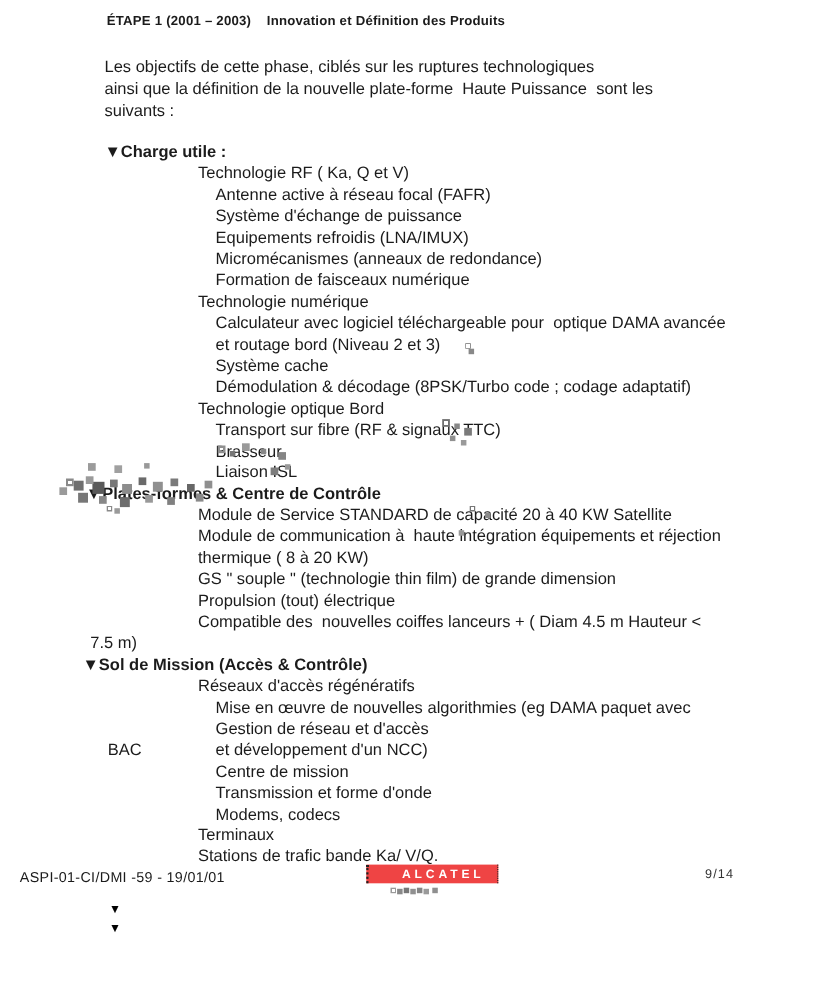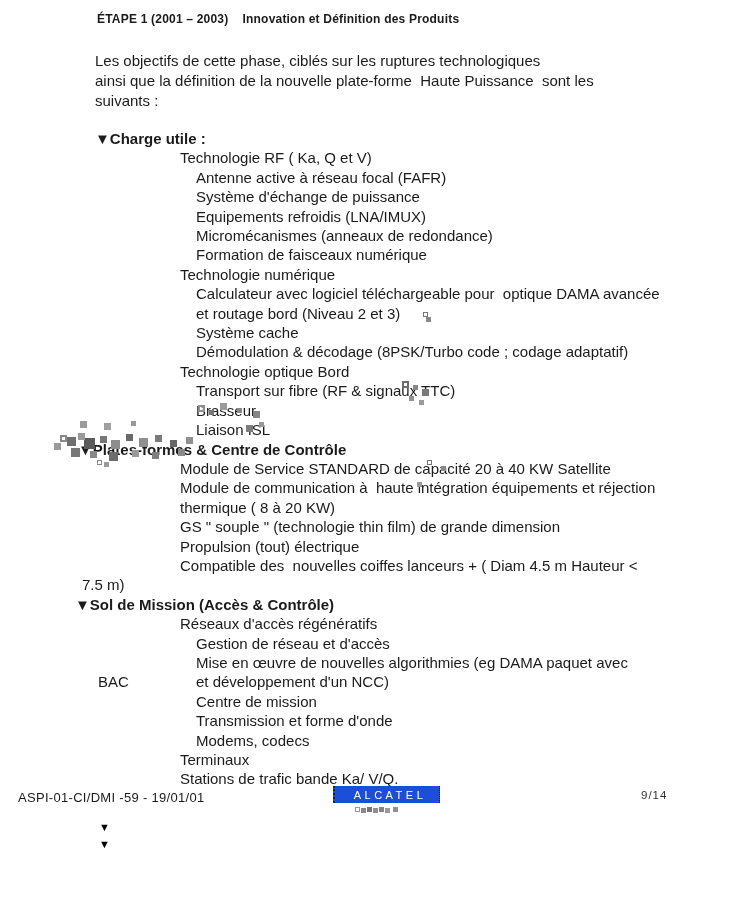--- a/index.html
+++ b/index.html
@@ -22,23 +22,23 @@
   [data-name="section-header-plates-formes"]{margin-left:78px;}
   [data-name="section-header-sol-mission"]{margin-left:75px;}
   .l1{margin-left:180px;}
   .l2{margin-left:196px;}
   .outdent{margin-left:82px;}
   .bac{position:relative;margin-left:196px;}
   .bac-label{position:absolute;left:-98px;top:0;}
   
   .footer-ref{position:absolute;left:18px;top:781px;font-size:13px;letter-spacing:.3px;}
   .logo{
-    position:absolute;left:333px;top:777px;width:98px;height:17px;background:#1d4ed8;
+    position:absolute;left:333px;top:777px;width:98px;height:17px;background:#ef4444;
     color:#fff;display:flex;align-items:center;justify-content:center;
-    font-size:11px;font-weight:normal;letter-spacing:3.5px;padding-left:6px;
+    font-size:11px;font-weight:bold;letter-spacing:3.5px;padding-left:19px;
     border-left:2px dotted #222;border-right:1px dotted #222;
   }
   .page-num{position:absolute;left:641px;top:780px;font-size:11.5px;letter-spacing:1px;color:#333;}
   .markers{
     position:absolute;left:99px;top:810px;display:flex;flex-direction:column;
     font-size:11px;line-height:16.5px;color:#000;
   }
   
   .noise{position:absolute;width:3px;height:3px;background:transparent;pointer-events:none;}
   #smudge-pf{left:62px;top:428px;box-shadow:
@@ -95,22 +95,22 @@
       <div class="line header" data-name="section-header-plates-formes">▼Plates-formes &amp; Centre de Contrôle</div>
       <div class="line l1" data-name="list-item">Module de Service STANDARD de capacité 20 à 40 KW Satellite</div>
       <div class="line l1" data-name="list-item">Module de communication à  haute intégration équipements et réjection</div>
       <div class="line l1" data-name="list-item">thermique ( 8 à 20 KW)</div>
       <div class="line l1" data-name="list-item">GS " souple " (technologie thin film) de grande dimension</div>
       <div class="line l1" data-name="list-item">Propulsion (tout) électrique</div>
       <div class="line l1" data-name="list-item">Compatible des  nouvelles coiffes lanceurs + ( Diam 4.5 m Hauteur &lt;</div>
       <div class="line outdent" data-name="list-item-continuation">7.5 m)</div>
       <div class="line header" data-name="section-header-sol-mission">▼Sol de Mission (Accès &amp; Contrôle)</div>
       <div class="line l1" data-name="list-item">Réseaux d'accès régénératifs</div>
+      <div class="line l2" data-name="list-item">Mise en œuvre de nouvelles algorithmies (eg DAMA paquet avec</div>
       <div class="line l2" data-name="list-item">Gestion de réseau et d'accès</div>
-      <div class="line l2" data-name="list-item">Mise en œuvre de nouvelles algorithmies (eg DAMA paquet avec</div>
       <div class="line bac" data-name="list-item-bac"><span class="bac-label" data-name="bac-label">BAC</span><span data-name="bac-text">et développement d'un NCC)</span></div>
       <div class="line l2" data-name="list-item">Centre de mission</div>
       <div class="line l2" data-name="list-item">Transmission et forme d'onde</div>
       <div class="line l2" data-name="list-item">Modems, codecs</div>
       <div class="line l1" data-name="list-item">Terminaux</div>
       <div class="line l1" data-name="list-item">Stations de trafic bande Ka/ V/Q.</div>
     </div>
 
   <div class="noise" id="smudge-pf" data-name="scan-smudge"></div>
   <div class="noise" id="speck-isl" data-name="scan-speck"></div>

